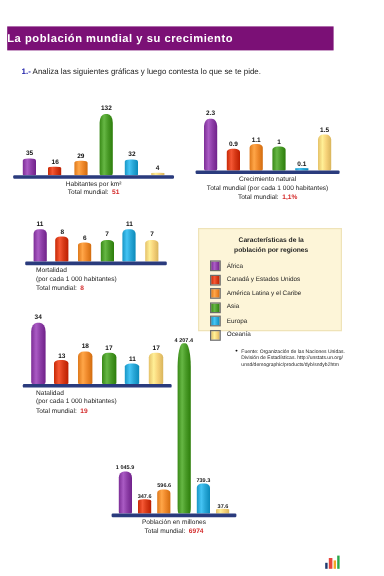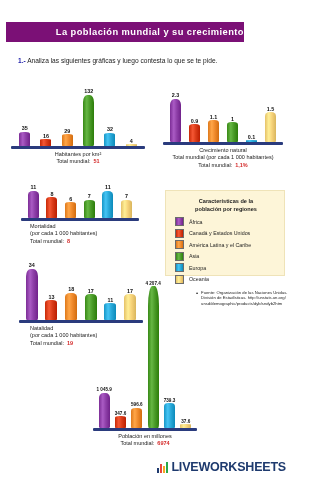--- a/index.html
+++ b/index.html
@@ -6,23 +6,23 @@
   html, body {
     width: 292px; height: 480px;
     background: #ffffff;
     font-family: "Liberation Sans", sans-serif;
     overflow: hidden;
   }
   #page { position: relative; width: 292px; height: 480px; background:#fff; }
 
   
   .banner {
-    position: absolute; left: 6px; top: 22px; width: 238px; height: 20px;
+    position: absolute; left: 6px; top: 22px; width: 272px; height: 20px;
     background: #7b1076;
-    display: flex; align-items: center; justify-content: flex-end;
+    display: flex; align-items: center; justify-content: flex-start;
   }
   .banner-title {
     color: #ffffff; font-size: 9.3px; font-weight: bold;
     letter-spacing: .45px; white-space: nowrap;
   }
 
   .instruction {
     position: absolute; left: 18px; top: 57px; width: 262px;
     font-size: 6.6px; color: #1b1b1b; white-space: nowrap;
   }
@@ -325,16 +325,15 @@
     <span class="source-text">Fuente: Organización de las Naciones Unidas. División de Estadísticas. http://unstats.un.org/unsd/demographic/products/dyb/sndyb2htm</span>
   </div>
 
   <div class="logo">
     <span class="logo-mark">
       <i style="height:5px;background:#1e3a6e;"></i>
       <i style="height:9px;background:#e8453c;"></i>
       <i style="height:7px;background:#f5a623;"></i>
       <i style="height:11px;background:#2aa84a;"></i>
     </span>
-    <span class="logo-text">LIVEWORKSHEETS</span>
   </div>
 
 </div>
 
 </body></html>

